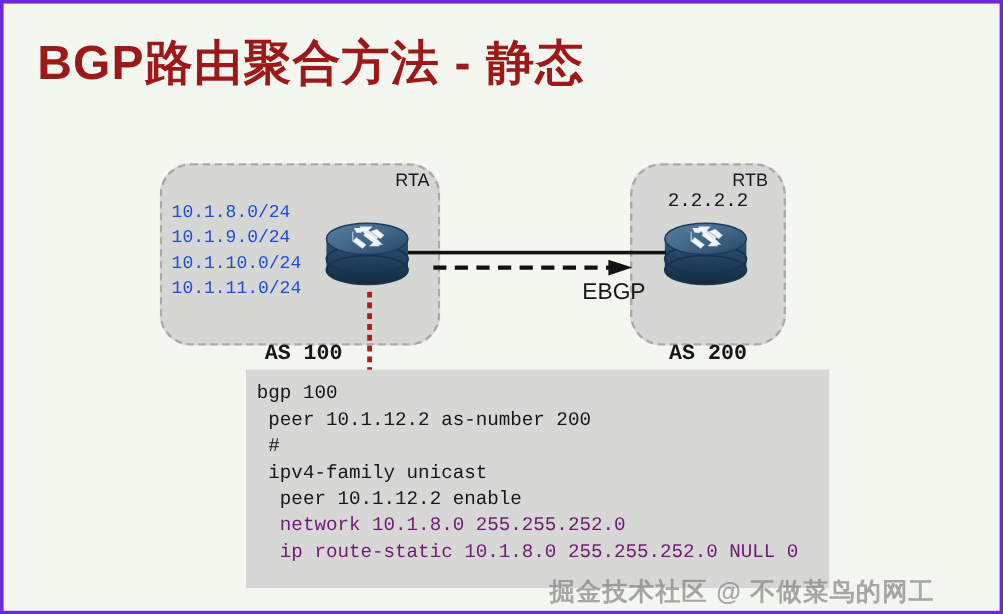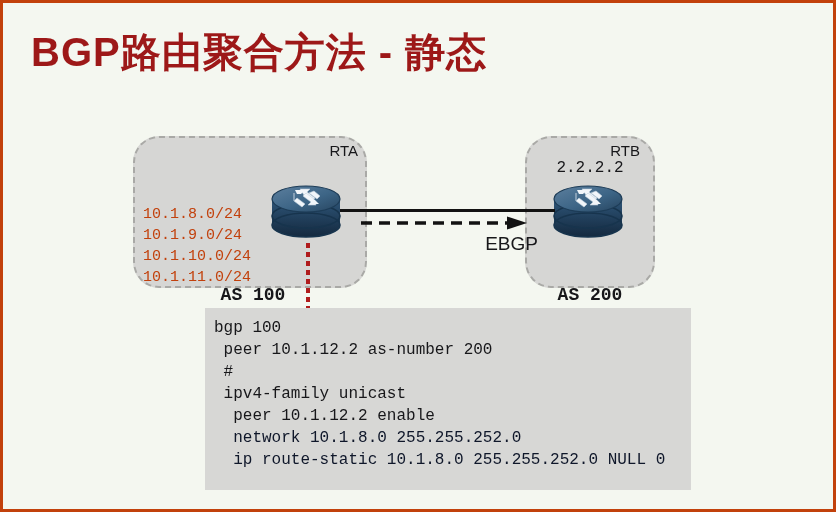--- a/index.html
+++ b/index.html
@@ -5,21 +5,21 @@
   html, body {
     margin: 0;
     padding: 0;
     background: #1a1a1a;
   }
   #slide {
     position: relative;
     width: 836px;
     height: 512px;
     background: #f4f7f0;
-    border: 3px solid #c2410c;
+    border: 3px solid #6d28d9;
     box-sizing: border-box;
     overflow: hidden;
     font-family: "Liberation Sans", sans-serif;
   }
 
   
   #title {
     position: absolute;
     left: 28px;
     top: 22px;
@@ -72,23 +72,22 @@
   #rtb-icon { left: 549px; top: 176px; }
 
   
   #prefix-list {
     position: absolute;
     left: 140px;
     top: 164px;
     font-family: "Liberation Mono", monospace;
     font-size: 15px;
     line-height: 21px;
-    color: #c2410c;
-    white-space: pre;
-    margin-top: 37px;
+    color: #1d4ed8;
+    white-space: pre;
   }
 
   
   .as-label {
     position: absolute;
     font-family: "Liberation Mono", monospace;
     font-size: 18px;
     font-weight: 700;
     color: #17171a;
     text-align: center;
@@ -161,21 +160,21 @@
     padding: 9px 0 0 9px;
     overflow: hidden;
   }
   .cfg-line {
     font-family: "Liberation Mono", monospace;
     font-size: 16px;
     line-height: 22px;
     color: #17171a;
     white-space: pre;
   }
-  .cfg-line.red { color: #0f172a; }
+  .cfg-line.red { color: #701a75; }
 
   
   #watermark {
     position: absolute;
     left: 455px;
     top: 476px;
     font-family: "Liberation Sans", sans-serif;
     font-size: 21px;
     font-weight: 700;
     color: rgba(118,118,118,0.62);
@@ -276,14 +275,15 @@
   <div id="config-box">
     <div class="cfg-line">bgp 100</div>
     <div class="cfg-line"> peer 10.1.12.2 as-number 200</div>
     <div class="cfg-line"> #</div>
     <div class="cfg-line"> ipv4-family unicast</div>
     <div class="cfg-line">  peer 10.1.12.2 enable</div>
     <div class="cfg-line red">  network 10.1.8.0 255.255.252.0</div>
     <div class="cfg-line red">  ip route-static 10.1.8.0 255.255.252.0 NULL 0</div>
   </div>
 
+  <div id="watermark">掘金技术社区 @ 不做菜鸟的网工</div>
 
 </div>
 
 </body></html>

